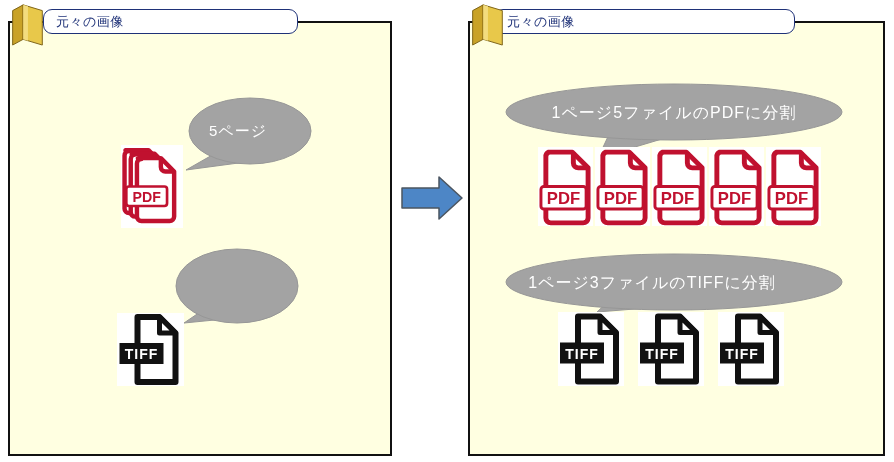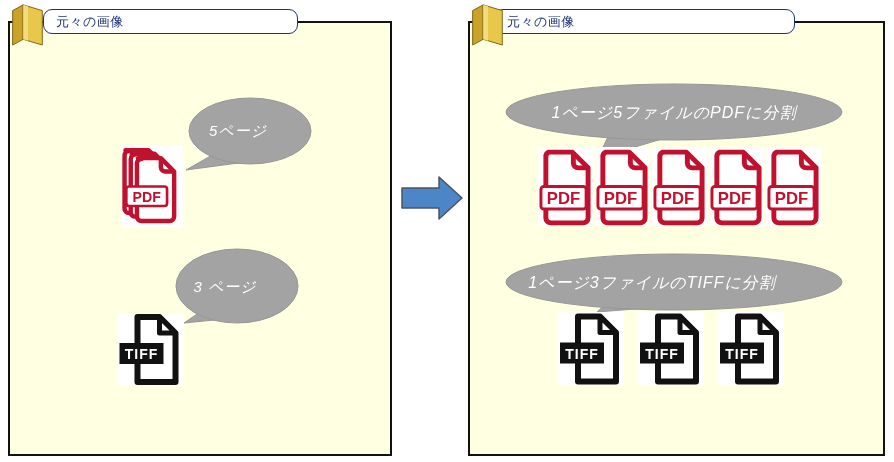--- a/index.html
+++ b/index.html
@@ -20,21 +20,21 @@
   .label-right { left:494px; width:301px; }
 
   .folder { position:absolute; top:2px; width:38px; height:44px; z-index:6; }
   .folder-left  { left:8px; }
   .folder-right { left:468px; }
 
   .overlay { position:absolute; left:0; top:0; width:894px; height:462px;
              z-index:3; pointer-events:none; }
 
   .bubble-text { position:absolute; z-index:4; color:#ffffff; text-align:center;
-                 letter-spacing:1px;font-style:italic; }
+                 letter-spacing:1px; }
   .bt-small { font-size:15px; width:98px; }
   .bt-wide  { font-size:16px; width:336px; }
   #bt1 { left:189px; top:122px; }
   #bt2 { left:176px; top:278px; }
   #bt3 { left:506px; top:103px; }
   #bt4 { left:484px; top:273px; }
 
   .file-icon { background:#ffffff; display:flex; align-items:flex-start; justify-content:center; }
   .icon-abs  { position:absolute; z-index:4; }
   #pdf-stack { left:121px; top:145px; width:62px; height:83px; }
@@ -77,21 +77,20 @@
       <polygon points="612,298 672,306 597,312"></polygon>
       <ellipse cx="674" cy="282" rx="168" ry="28"></ellipse>
     </g>
 
     <g transform="translate(402,177)">
       <polygon points="0,11 37,11 37,0 60,21 37,42 37,31 0,31" fill="#4D86C6" stroke="#4B5560" stroke-width="1.5" stroke-linejoin="round"></polygon>
     </g>
   </svg>
 
   <div id="bt1" class="bubble-text bt-small">5ページ</div>
-  <div id="bt2" class="bubble-text bt-small">3 ページ</div>
   <div id="bt3" class="bubble-text bt-wide">1ページ5ファイルのPDFに分割</div>
   <div id="bt4" class="bubble-text bt-wide">1ページ3ファイルのTIFFに分割</div>
 
   <div id="pdf-stack" class="file-icon icon-abs">
     <svg width="62" height="83" viewBox="0 0 70 88">
       <g fill="#ffffff" stroke="#C0112F" stroke-width="5" stroke-linejoin="round">
         <path d="M9,4 h26 l15,15 v51 a5,5 0 0 1 -5,5 h-32 a5,5 0 0 1 -5,-5 v-60 a5,5 0 0 1 5,-5 z" transform="translate(-4,-1)"></path>
         <path d="M9,4 h26 l15,15 v51 a5,5 0 0 1 -5,5 h-32 a5,5 0 0 1 -5,-5 v-60 a5,5 0 0 1 5,-5 z" transform="translate(3,3)"></path>
         <g transform="translate(10,8)">
           <path d="M9,4 h26 l15,15 v51 a5,5 0 0 1 -5,5 h-32 a5,5 0 0 1 -5,-5 v-60 a5,5 0 0 1 5,-5 z"></path>

